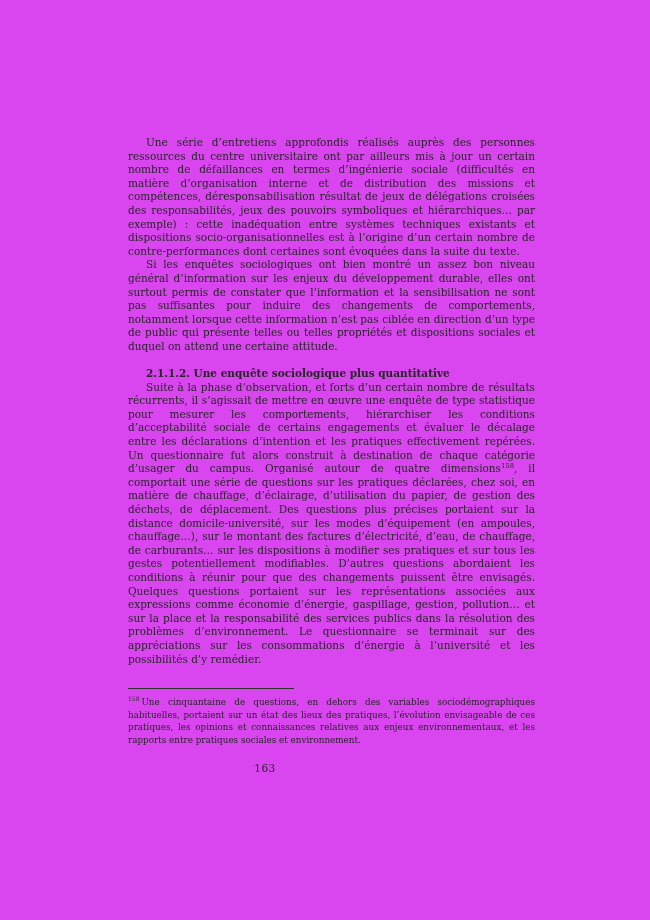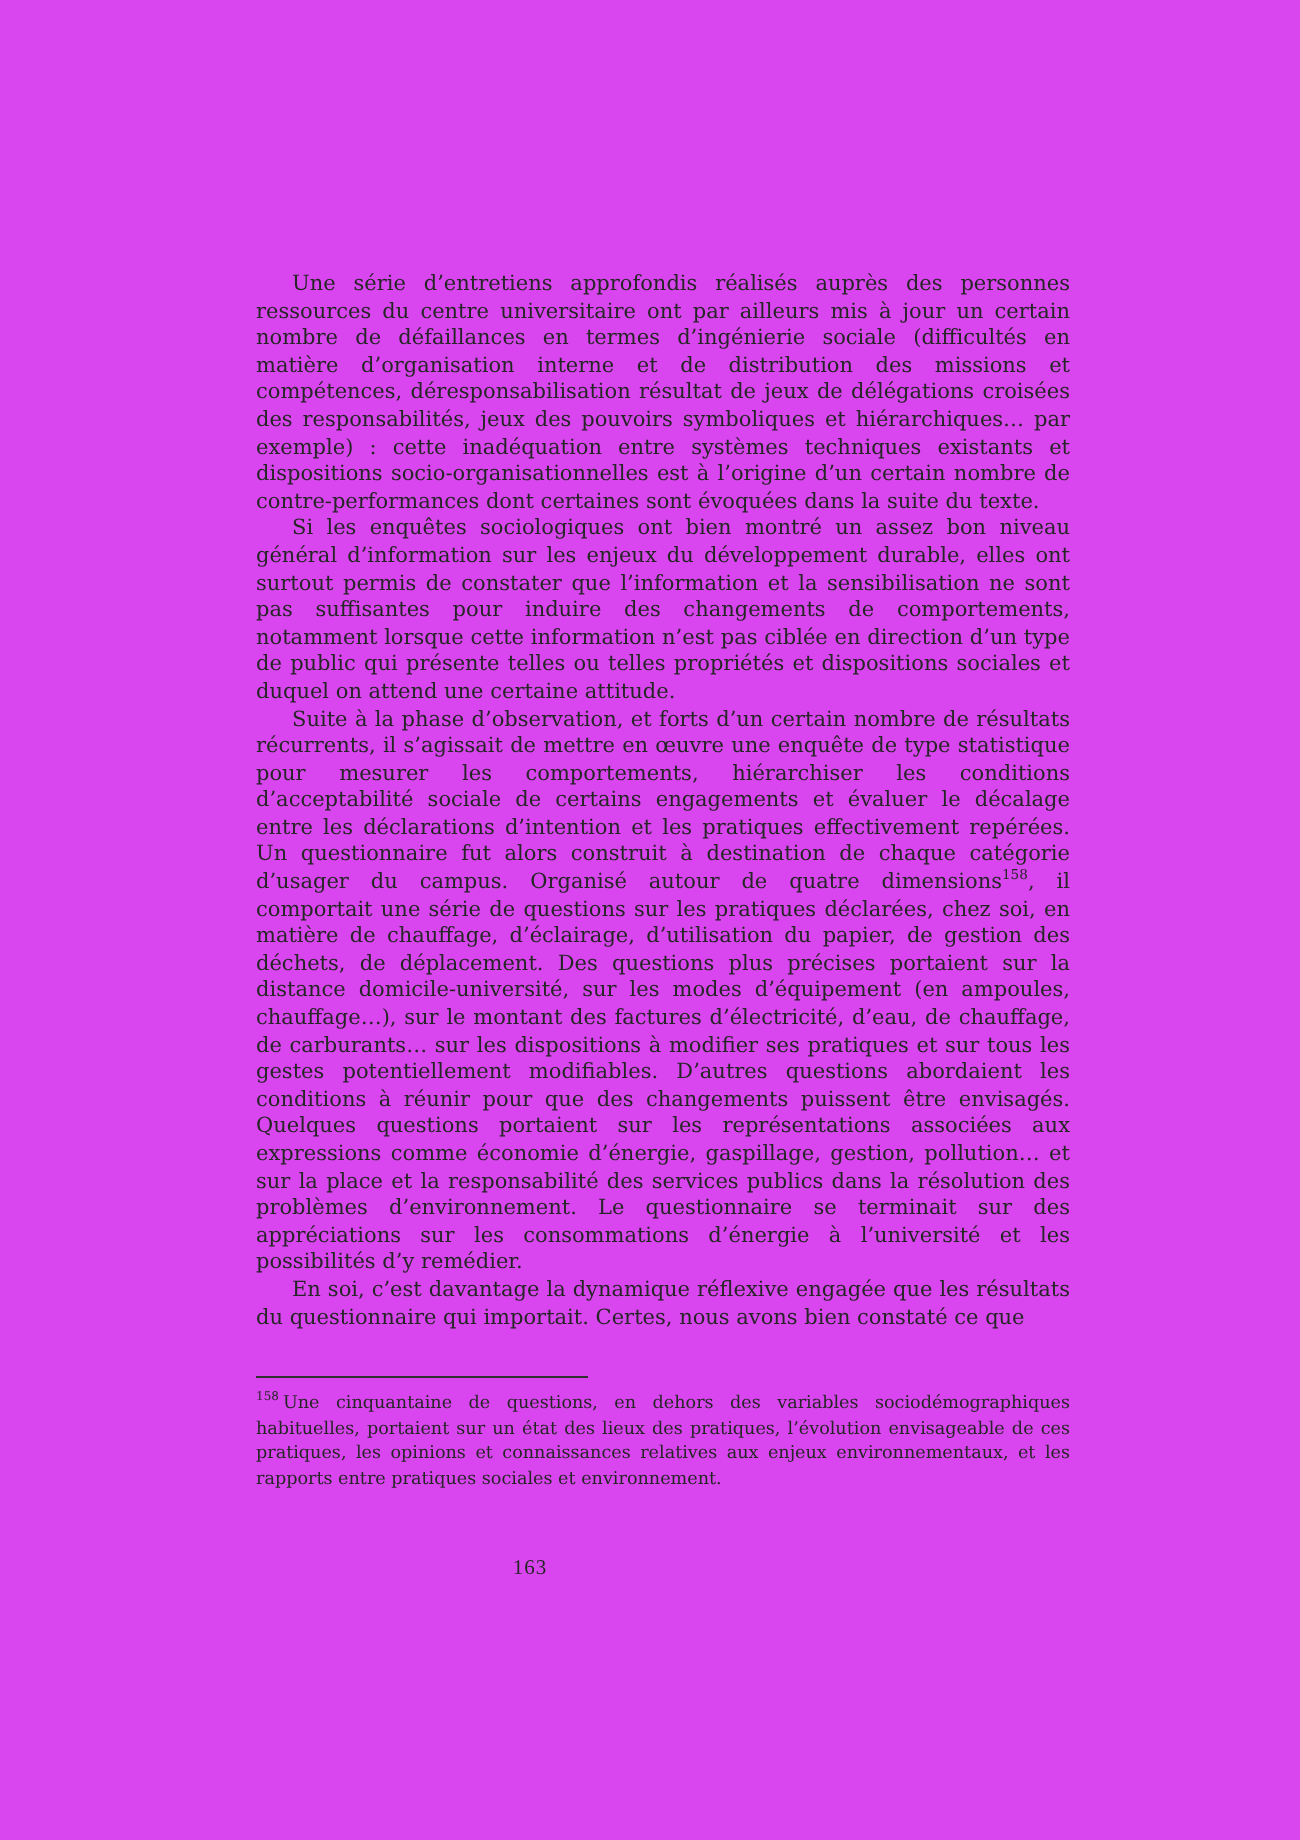--- a/index.html
+++ b/index.html
@@ -56,39 +56,38 @@
     text-align: justify;
   }
   .footnote-marker {
     font-size: 6px;
     line-height: 0;
     vertical-align: super;
     margin-right: 2px;
   }
   .page-number {
     position: absolute;
-    top: 779px;
+    top: 762px;
     left: 0;
     width: 530px;
     text-align: center;
     font-size: 10.5px;
     letter-spacing: 0.5px;
-    font-family: Liberation Serif, serif;
   }
 </style>
 </head>
 <body>
 
 <div class="page">
 
   <div class="text-block">
     <p class="para">Une série d’entretiens approfondis réalisés auprès des personnes ressources du centre universitaire ont par ailleurs mis à jour un certain nombre de défaillances en termes d’ingénierie sociale (difficultés en matière d’organisation interne et de distribution des missions et compétences, déresponsabilisation résultat de jeux de délégations croisées des responsabilités, jeux des pouvoirs symboliques et hiérarchiques… par exemple) : cette inadéquation entre systèmes techniques existants et dispositions socio-organisationnelles est à l’origine d’un certain nombre de contre-performances dont certaines sont évoquées dans la suite du texte.</p>
     <p class="para">Si les enquêtes sociologiques ont bien montré un assez bon niveau général d’information sur les enjeux du développement durable, elles ont surtout permis de constater que l’information et la sensibilisation ne sont pas suffisantes pour induire des changements de comportements, notamment lorsque cette information n’est pas ciblée en direction d’un type de public qui présente telles ou telles propriétés et dispositions sociales et duquel on attend une certaine attitude.</p>
+    <h3 class="heading">2.1.1.2. Une enquête sociologique plus quantitative</h3>
     <p class="para"><span>Suite à la phase d’observation, et forts d’un certain nombre de résultats récurrents, il s’agissait de mettre en œuvre une enquête de type statistique pour mesurer les comportements, hiérarchiser les conditions d’acceptabilité sociale de certains engagements et évaluer le décalage entre les déclarations d’intention et les pratiques effectivement repérées. Un questionnaire fut alors construit à destination de chaque catégorie d’usager du campus. Organisé autour de quatre dimensions</span><sup class="ref">158</sup><span>, il comportait une série de questions sur les pratiques déclarées, chez soi, en matière de chauffage, d’éclairage, d’utilisation du papier, de gestion des déchets, de déplacement. Des questions plus précises portaient sur la distance domicile-université, sur les modes d’équipement (en ampoules, chauffage…), sur le montant des factures d’électricité, d’eau, de chauffage, de carburants… sur les dispositions à modifier ses pratiques et sur tous les gestes potentiellement modifiables. D’autres questions abordaient les conditions à réunir pour que des changements puissent être envisagés. Quelques questions portaient sur les représentations associées aux expressions comme économie d’énergie, gaspillage, gestion, pollution… et sur la place et la responsabilité des services publics dans la résolution des problèmes d’environnement. Le questionnaire se terminait sur des appréciations sur les consommations d’énergie à l’université et les possibilités d’y remédier.</span></p>
-    <p class="para">En soi, c’est davantage la dynamique réflexive engagée que les résultats du questionnaire qui importait. Certes, nous avons bien constaté ce que</p>
   </div>
 
   <div class="footnote-area">
     <div class="footnote-rule"></div>
     <p class="footnote-text"><sup class="footnote-marker">158</sup><span>Une cinquantaine de questions, en dehors des variables sociodémographiques habituelles, portaient sur un état des lieux des pratiques, l’évolution envisageable de ces pratiques, les opinions et connaissances relatives aux enjeux environnementaux, et les rapports entre pratiques sociales et environnement.</span></p>
   </div>
 
   <div class="page-number">163</div>
 
 </div>

